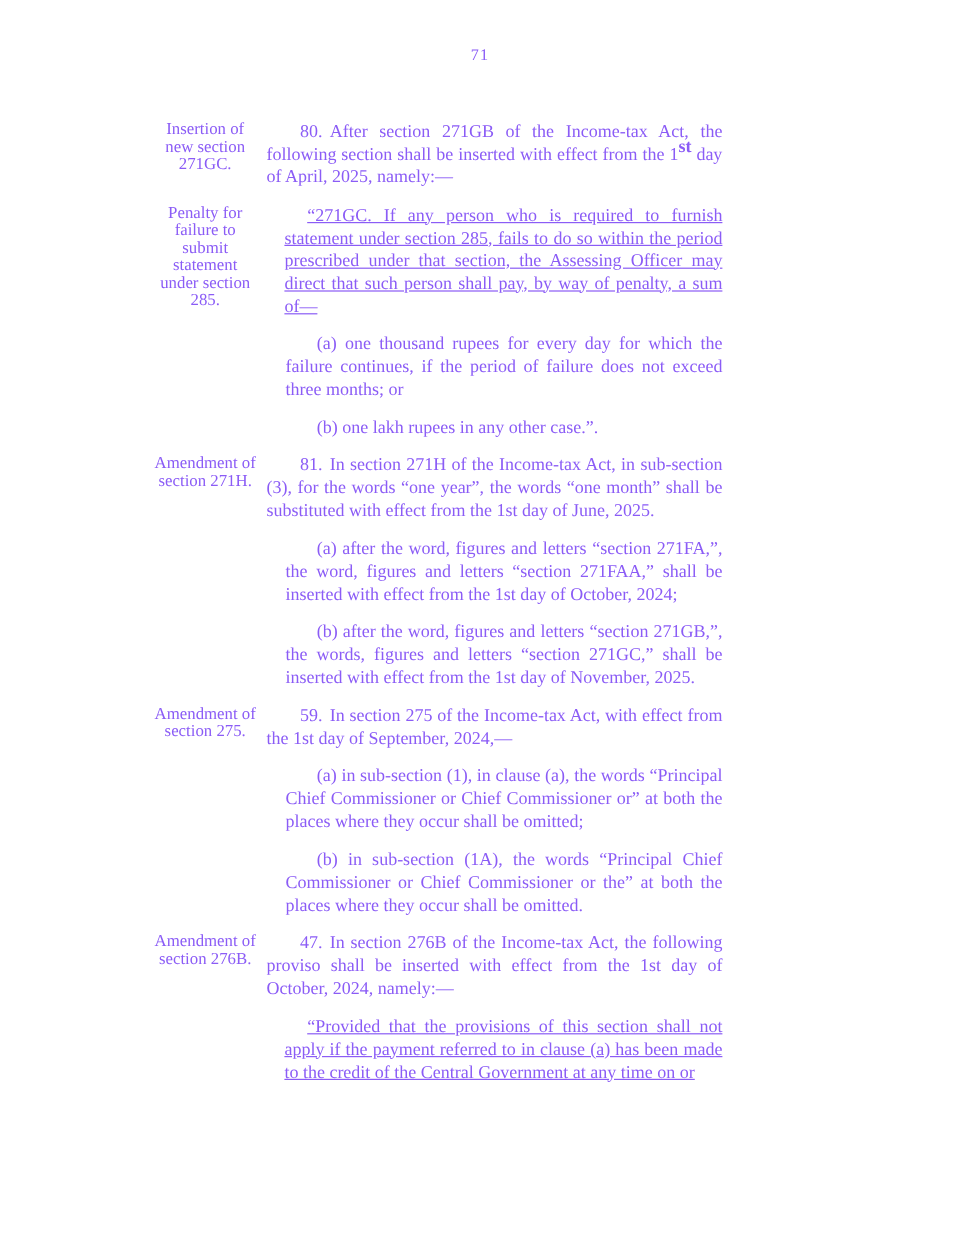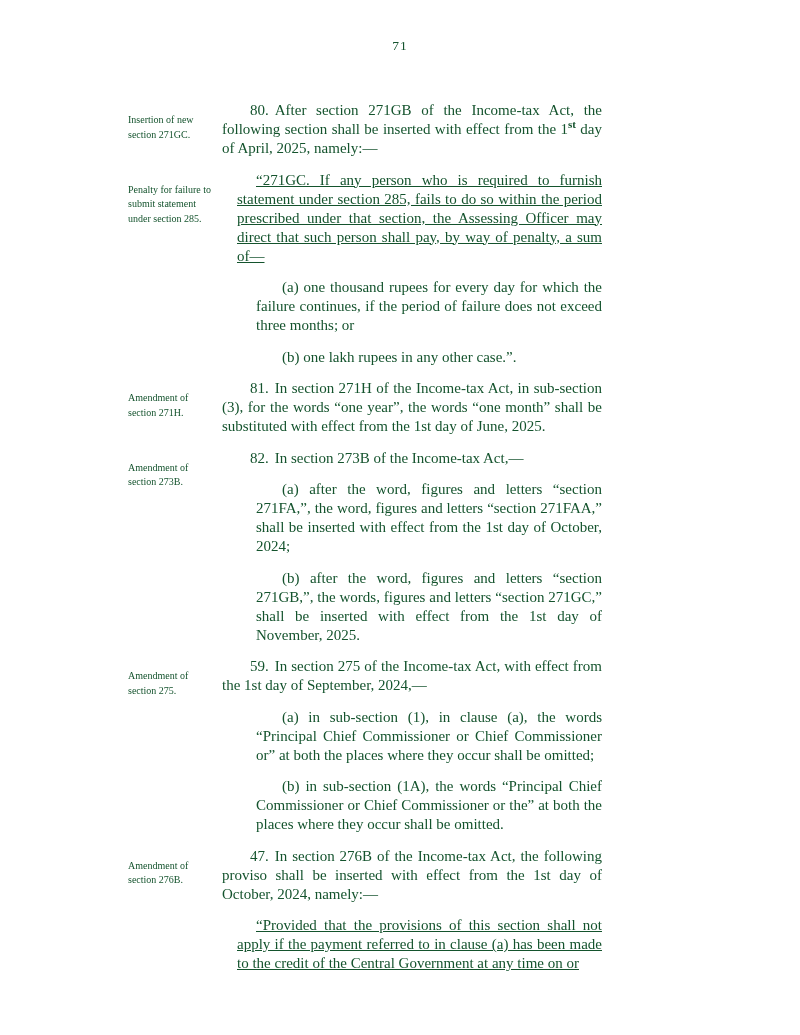--- a/index.html
+++ b/index.html
@@ -6,21 +6,21 @@
     margin: 0;
     padding: 0;
     background: #ffffff;
   }
   .page {
     position: relative;
     width: 800px;
     height: 1035px;
     background: #ffffff;
     font-family: "Liberation Serif", serif;
-    color: #14532d;
+    color: #8b5cf6;
     overflow: hidden;
   }
   .page-number {
     position: absolute;
     top: 38px;
     left: 0;
     width: 100%;
     text-align: center;
     font-size: 13.5px;
     letter-spacing: 1px;
@@ -33,39 +33,39 @@
     font-size: 15px;
     line-height: 19px;
     text-align: justify;
   }
   .content p {
     margin: 0 0 12.5px 0;
     position: relative;
   }
   p.para  { text-indent: 28px; }
   p.quote { margin-left: 15px; text-indent: 19px; text-decoration: underline; }
-  p.clause{ margin-left: 34px; text-indent: 26px; }
+  p.clause{ margin-left: 16px; text-indent: 26px; }
   .num {
     font-weight: normal;
     margin-right: 6px;
   }
   sup {
-    font-size: 11px;
+    font-size: 15px;
     line-height: 0;
     vertical-align: super;
     font-weight: bold;
   }
   .note {
     position: absolute;
     left: -94px;
-    top: 12px;
+    top: 1px;
     width: 86px;
-    font-size: 10px;
+    font-size: 14px;
     line-height: 14.5px;
-    text-align: left;
+    text-align: center;
     text-indent: 0;
   }
   p.quote .note { left: -109px; }
 </style>
 </head>
 <body>
 
 <div class="page">
 
   <div class="page-number">71</div>
@@ -75,21 +75,20 @@
     <p class="para"><span class="note">Insertion of new section 271GC.</span><b class="num">80.</b><span>After section 271GB of the Income-tax Act, the following section shall be inserted with effect from the 1</span><sup>st</sup><span> day of April, 2025, namely:—</span></p>
 
     <p class="quote"><span class="note">Penalty for failure to submit statement under section 285.</span><span>“271GC. If any person who is required to furnish statement under section 285, fails to do so within the period prescribed under that section, the Assessing Officer may direct that such person shall pay, by way of penalty, a sum of—</span></p>
 
     <p class="clause"><span>(a) one thousand rupees for every day for which the failure continues, if the period of failure does not exceed three months; or</span></p>
 
     <p class="clause"><span>(b) one lakh rupees in any other case.”.</span></p>
 
     <p class="para"><span class="note">Amendment of section 271H.</span><b class="num">81.</b><span>In section 271H of the Income-tax Act, in sub-section (3), for the words “one year”, the words “one month” shall be substituted with effect from the 1st day of June, 2025.</span></p>
 
-    <p class="para"><span class="note">Amendment of section 273B.</span><b class="num">82.</b><span>In section 273B of the Income-tax Act,—</span></p>
 
     <p class="clause"><span>(a) after the word, figures and letters “section 271FA,”, the word, figures and letters “section 271FAA,” shall be inserted with effect from the 1st day of October, 2024;</span></p>
 
     <p class="clause"><span>(b) after the word, figures and letters “section 271GB,”, the words, figures and letters “section 271GC,” shall be inserted with effect from the 1st day of November, 2025.</span></p>
 
     <p class="para"><span class="note">Amendment of section 275.</span><b class="num">59.</b><span>In section 275 of the Income-tax Act, with effect from the 1st day of September, 2024,—</span></p>
 
     <p class="clause"><span>(a) in sub-section (1), in clause (a), the words “Principal Chief Commissioner or Chief Commissioner or” at both the places where they occur shall be omitted;</span></p>
 
     <p class="clause"><span>(b) in sub-section (1A), the words “Principal Chief Commissioner or Chief Commissioner or the” at both the places where they occur shall be omitted.</span></p>

